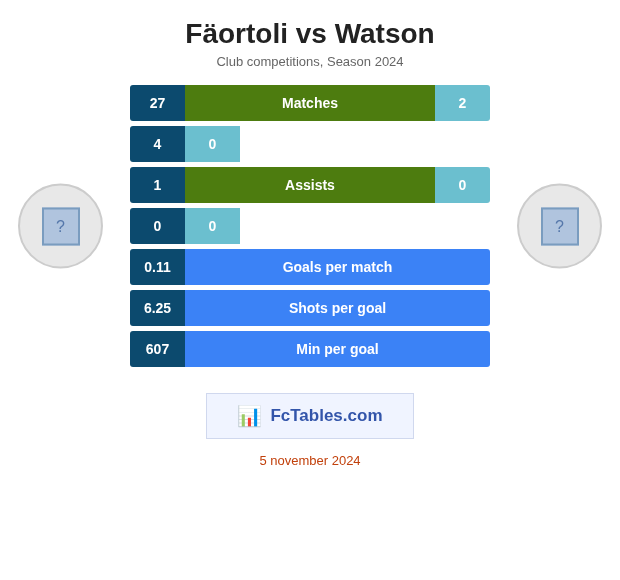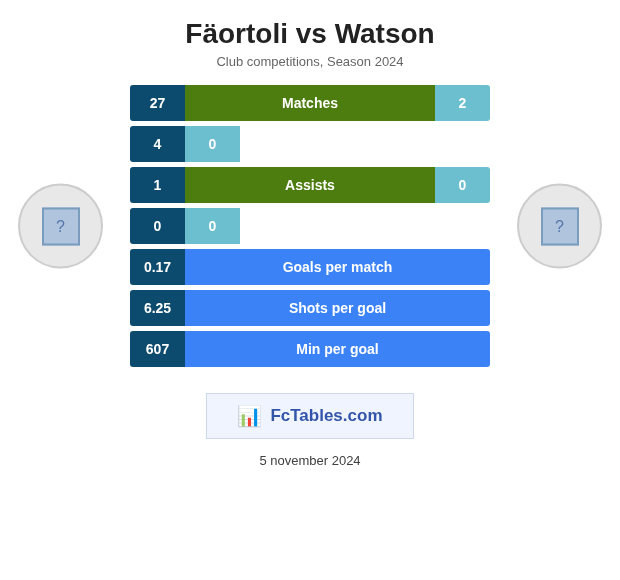--- a/index.html
+++ b/index.html
@@ -156,21 +156,21 @@
 
     .logo-text {
       font-size: 17px;
       font-weight: bold;
       color: #3355aa;
     }
 
     .footer-date {
       margin-top: 14px;
       font-size: 13px;
-      color: #404040;
+      color: #c2410c;
     }
   </style>
 </head>
 <body>
 
 <div class="header">
   <div class="title">Fäortoli vs Watson</div>
   <div class="subtitle">Club competitions, Season 2024</div>
 </div>
 
@@ -193,21 +193,21 @@
       <div class="stat-row">
         <div class="stat-left">1</div>
         <div class="stat-center">Assists</div>
         <div class="stat-right">0</div>
       </div>
       <div class="stat-row">
         <div class="stat-left">0</div>
         <div class="stat-right">0</div>
       </div>
       <div class="stat-row single-val">
-        <div class="stat-left">0.17</div>
+        <div class="stat-left">0.11</div>
         <div class="stat-center">Goals per match</div>
       </div>
       <div class="stat-row single-val">
         <div class="stat-left">6.25</div>
         <div class="stat-center">Shots per goal</div>
       </div>
       <div class="stat-row single-val">
         <div class="stat-left">607</div>
         <div class="stat-center">Min per goal</div>
       </div>

